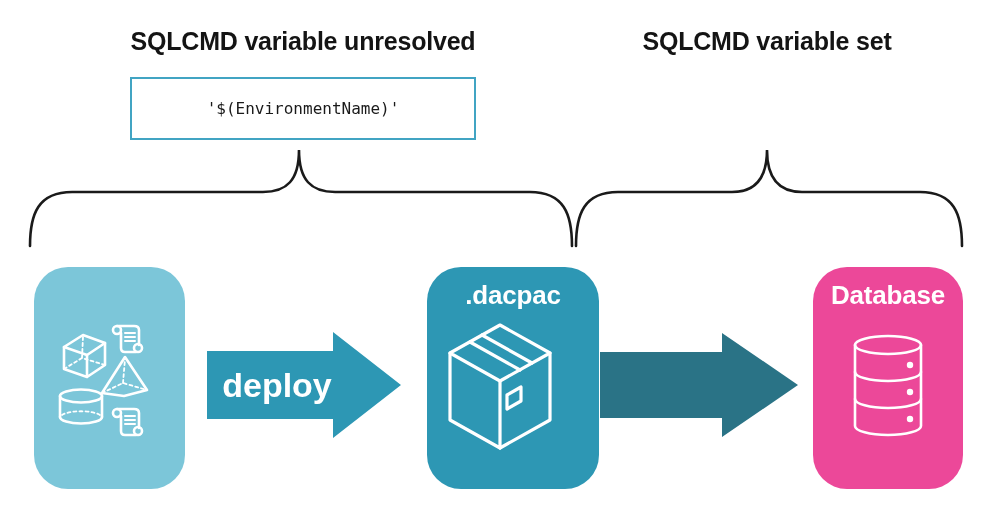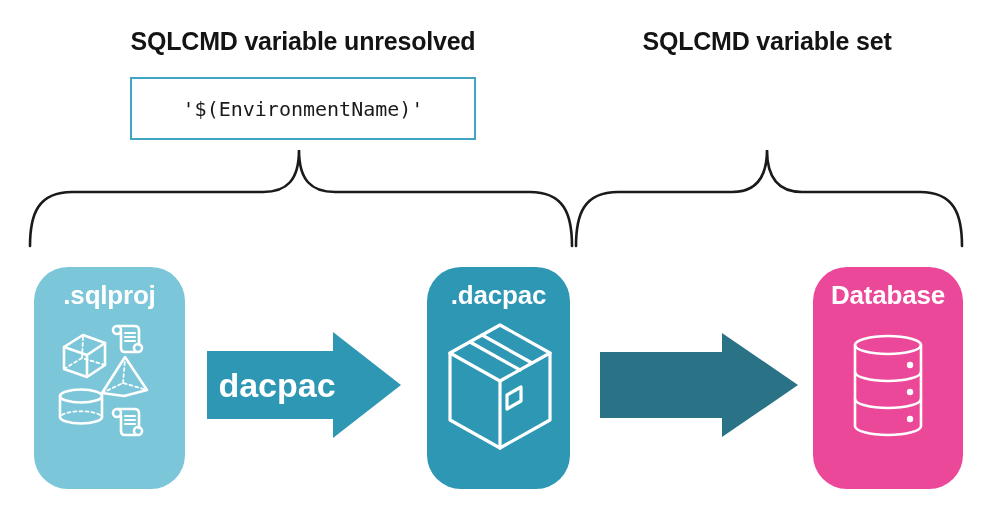--- a/index.html
+++ b/index.html
@@ -10,32 +10,32 @@
   .heading{position:absolute;top:26px;height:30px;line-height:30px;text-align:center;
            font-size:25px;font-weight:700;color:#141414;letter-spacing:-0.2px;}
   .heading.h-left{left:103px;width:400px;}
   .heading.h-right{left:567px;width:400px;}
 
   
   .codebox{position:absolute;top:77px;height:63px;border:2px solid #41a4c3;background:#ffffff;
            display:flex;align-items:center;justify-content:center;box-sizing:border-box;}
   .codebox.c-left{left:130px;width:346px;}
   .codebox.c-right{left:665px;width:202px;}
-  .code{font-family:"DejaVu Sans Mono", monospace;font-size:20px;color:#1a1a1a;white-space:pre;}
+  .code{font-family:"DejaVu Sans Mono", monospace;font-size:16px;color:#1a1a1a;white-space:pre;}
 
   
   .brace{position:absolute;top:148px;height:100px;}
   .brace path{fill:none;stroke:#1a1a1a;stroke-width:2.6;stroke-linecap:round;}
   .brace.b-left{left:28px;width:546px;}
   .brace.b-right{left:574px;width:390px;}
 
   
   .card{position:absolute;top:267px;height:222px;border-radius:34px;}
   .card.sqlproj{left:34px;width:151px;background:#7cc6d9;}
-  .card.dacpac{left:427px;width:143px;background:#2d97b4;}
+  .card.dacpac{left:427px;width:172px;background:#2d97b4;}
   .card.database{left:813px;width:150px;background:#ec4899;}
   .card-label{position:absolute;top:13px;left:0;width:100%;text-align:center;
               font-size:26px;font-weight:700;color:#ffffff;letter-spacing:-0.2px;}
   .card svg{position:absolute;}
   .icon-stroke{fill:none;stroke:#ffffff;stroke-width:2.6;stroke-linejoin:round;stroke-linecap:round;}
   .icon-stroke-thick{fill:none;stroke:#ffffff;stroke-width:3.2;stroke-linejoin:round;stroke-linecap:round;}
   .icon-dashed{fill:none;stroke:#ffffff;stroke-width:1.8;stroke-dasharray:3 3;stroke-linecap:round;}
   .icon-thin{fill:none;stroke:#ffffff;stroke-width:2;stroke-linecap:round;}
   .icon-dot{fill:#ffffff;stroke:none;}
 
@@ -61,21 +61,20 @@
   </div>
 
   <svg class="brace b-left" viewBox="0 0 544 100" preserveAspectRatio="none">
     <path d="M2,98 C2,66 10,44 44,44 L234,44 C258,44 270,32 270,2 C270,32 282,44 306,44 L500,44 C534,44 542,66 542,98"></path>
   </svg>
   <svg class="brace b-right" viewBox="0 0 390 100" preserveAspectRatio="none">
     <path d="M2,98 C2,66 10,44 44,44 L158,44 C180,44 193,32 193,2 C193,32 206,44 228,44 L346,44 C380,44 388,66 388,98"></path>
   </svg>
 
   <div class="card sqlproj">
-    <div class="card-label">.sqlproj</div>
     <svg style="left:6px;top:38px;" width="140" height="150" viewBox="0 0 140 150">
 
       <path class="icon-stroke" d="M43,30 L65,38 L47,50 L24,42 Z"></path>
       <path class="icon-stroke" d="M24,42 L24,64 L47,72 L47,50 M65,38 L65,60 L47,72"></path>
       <path class="icon-dashed" d="M24,64 L42,53 L65,60 M42,53 L43,32"></path>
 
       <g transform="translate(72,20)">
         <circle class="icon-stroke" cx="5" cy="5" r="4"></circle>
         <path class="icon-stroke" d="M5,1 H22 Q27,1 27,5 V20"></path>
         <path class="icon-stroke" d="M9,8 V23 Q9,27 13,27 H24"></path>
@@ -97,21 +96,21 @@
         <path class="icon-stroke" d="M9,8 V23 Q9,27 13,27 H24"></path>
         <circle class="icon-stroke" cx="26" cy="23" r="4"></circle>
         <path class="icon-thin" d="M13,8 H23 M13,12 H23 M13,16 H23"></path>
       </g>
     </svg>
   </div>
 
   <svg class="arrow a-build" viewBox="0 0 196 110" preserveAspectRatio="none">
     <polygon points="0,21 126,21 126,2 194,55 126,108 126,89 0,89" fill="#2d97b4"></polygon>
   </svg>
-  <div class="arrow-label l-build">dacpac</div>
+  <div class="arrow-label l-build">deploy</div>
 
   <div class="card dacpac">
     <div class="card-label">.dacpac</div>
     <svg style="left:17px;top:52px;" width="112" height="134" viewBox="0 0 112 134">
       <path class="icon-stroke-thick" d="M56,6 L106,34 L56,62 L6,34 Z"></path>
       <path class="icon-stroke-thick" d="M6,34 V101 L56,129 V62"></path>
       <path class="icon-stroke-thick" d="M106,34 V101 L56,129"></path>
       <path class="icon-stroke-thick" d="M38,16 L88,44 M26,23 L76,51"></path>
       <path class="icon-stroke-thick" d="M63,76 L77,68 L77,82 L63,90 Z"></path>
     </svg>

